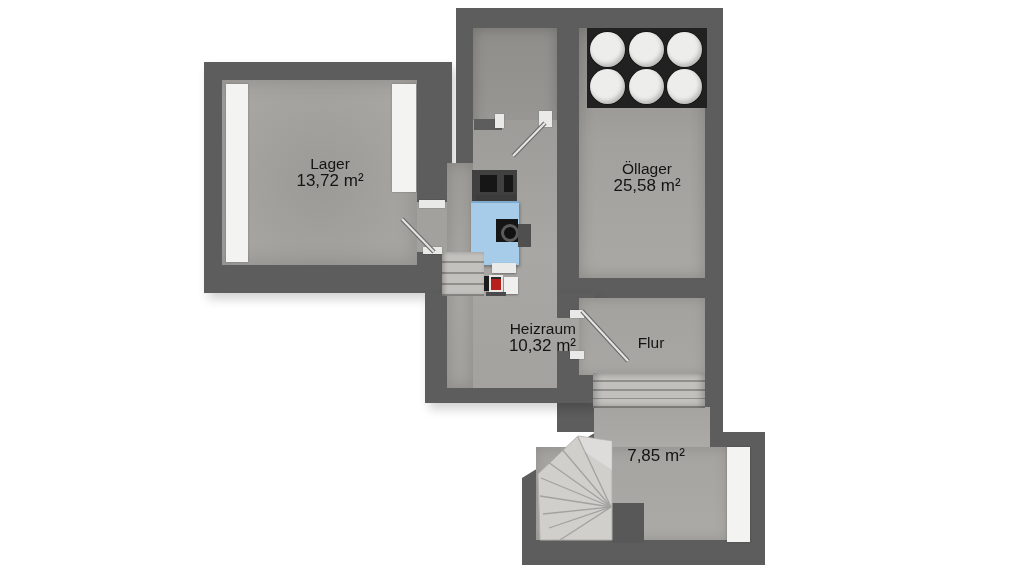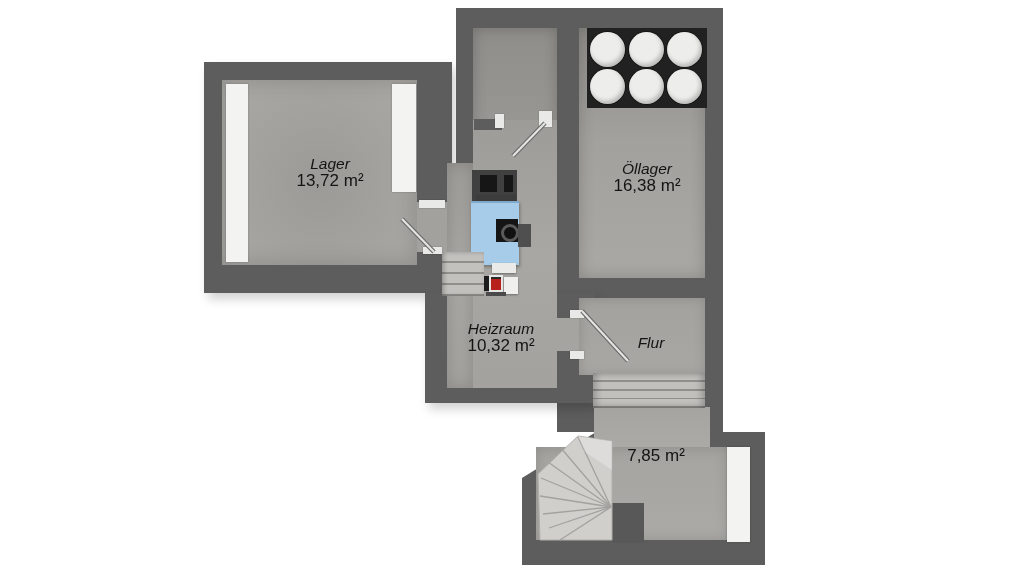--- a/index.html
+++ b/index.html
@@ -25,21 +25,21 @@
   .tank{width:35px;height:35px;border-radius:50%;background:#ededeb;
         box-shadow:inset -2px -3px 4px rgba(0,0,0,.22), 0 0 0 1px rgba(0,0,0,.35);}
   .stairs-nw{background:repeating-linear-gradient(180deg,#c2c1be 0 9px,#908f8c 9px 11px);box-shadow:inset 2px 0 4px rgba(0,0,0,.25);}
   .stairs-flur{background:repeating-linear-gradient(180deg,#c1c0bd 0 7px,#918f8c 7px 8.75px);box-shadow:inset 4px 0 6px rgba(0,0,0,.2), inset -4px 0 6px rgba(0,0,0,.2);}
   .newel{background:#585858;}
   .chimney{background:#404040;}
   .boiler{background:#a6cce9;box-shadow:inset 0 2px 0 #7fa8c9, 1px 2px 3px rgba(0,0,0,.3);}
   .flue{background:#151515;}
   .flue-ring{width:12px;height:12px;border-radius:50%;background:#111;border:3px solid #5a5a5a;}
   .label{position:absolute;text-align:center;color:#141414;pointer-events:none;}
-  .label .rname{font-size:15.5px;line-height:18px;display:block;font-style:italic;}
+  .label .rname{font-size:15.5px;line-height:18px;display:block;}
   .label .rarea{font-size:17px;line-height:16px;display:block;}
   svg.overlay{position:absolute;left:0;top:0;pointer-events:none;}
 </style>
 </head>
 <body>
 
 <div id="canvas">
 
   <div>
     <div class="abs wallblock" style="left:204px;top:62px;width:248px;height:231px;"></div>
@@ -128,23 +128,23 @@
       <line x1="582" y1="311" x2="628" y2="361" stroke="#e4e4e2" stroke-width="2.2"></line>
     </g>
   </svg>
 
   <div class="label" style="left:255px;top:155px;width:150px;">
     <span class="rname">Lager</span>
     <span class="rarea">13,72 m²</span>
   </div>
   <div class="label" style="left:572px;top:160px;width:150px;">
     <span class="rname">Öllager</span>
-    <span class="rarea">16,38 m²</span>
+    <span class="rarea">25,58 m²</span>
   </div>
-  <div class="label" style="left:426px;top:320px;width:150px;">
+  <div class="label" style="left:426px;top:320px;width:150px;text-align:right;">
     <span class="rname">Heizraum</span>
     <span class="rarea">10,32 m²</span>
   </div>
   <div class="label" style="left:576px;top:334px;width:150px;">
     <span class="rname">Flur</span>
   </div>
   <div class="label" style="left:581px;top:448px;width:150px;">
     <span class="rarea">7,85 m²</span>
   </div>
 

